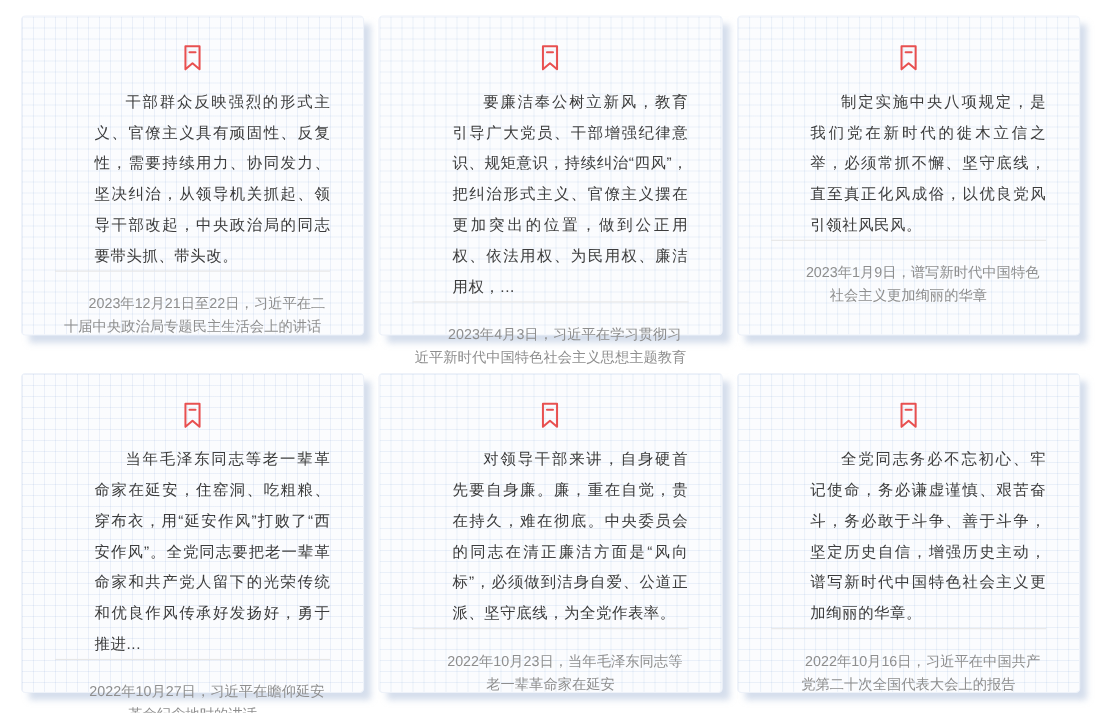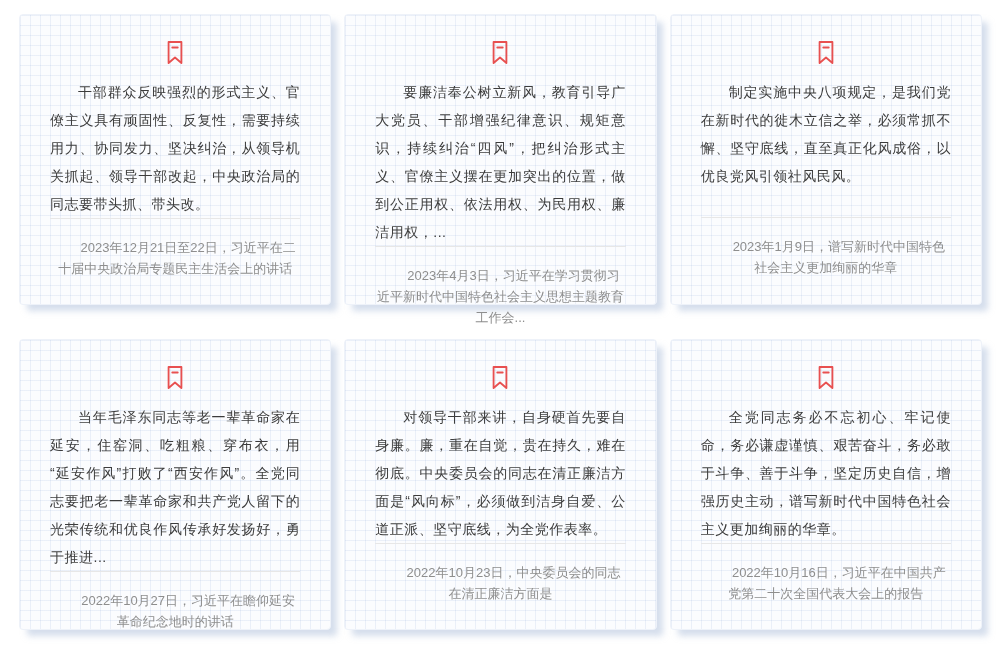--- a/index.html
+++ b/index.html
@@ -50,20 +50,21 @@
     flex:0 0 auto;
   }
   .icon-wrap svg{ display:block; width:100%; height:100%; }
   .quote{
     font-size:14px;
     line-height:28px;
     color:var(--quote-color);
     text-indent:2em;
     text-align:justify;
     letter-spacing:0.5px;
+    padding-left:36px;
   }
   .divider{
     margin-top:auto;
     border-top:1px solid var(--divider-color);
     width:100%;
     flex:0 0 auto;
   }
   .source{
     margin-top:18px;
     font-size:13px;
@@ -130,21 +131,21 @@
 
   <div class="card">
     <div class="icon-wrap">
       <svg viewBox="0 0 24 28" fill="none" stroke="currentColor" stroke-width="2" stroke-linejoin="round" stroke-linecap="round">
         <path d="M5 2.5 H19 V25.5 L12 19.5 L5 25.5 Z"></path>
         <line x1="9" y1="8.5" x2="15" y2="8.5"></line>
       </svg>
     </div>
     <p class="quote">对领导干部来讲，自身硬首先要自身廉。廉，重在自觉，贵在持久，难在彻底。中央委员会的同志在清正廉洁方面是“风向标”，必须做到洁身自爱、公道正派、坚守底线，为全党作表率。</p>
     <div class="divider"></div>
-    <p class="source">2022年10月23日，中央委员会的同志在清正廉洁方面是</p>
+    <p class="source">2022年10月23日，当年毛泽东同志等老一辈革命家在延安</p>
   </div>
 
   <div class="card">
     <div class="icon-wrap">
       <svg viewBox="0 0 24 28" fill="none" stroke="currentColor" stroke-width="2" stroke-linejoin="round" stroke-linecap="round">
         <path d="M5 2.5 H19 V25.5 L12 19.5 L5 25.5 Z"></path>
         <line x1="9" y1="8.5" x2="15" y2="8.5"></line>
       </svg>
     </div>
     <p class="quote">全党同志务必不忘初心、牢记使命，务必谦虚谨慎、艰苦奋斗，务必敢于斗争、善于斗争，坚定历史自信，增强历史主动，谱写新时代中国特色社会主义更加绚丽的华章。</p>

